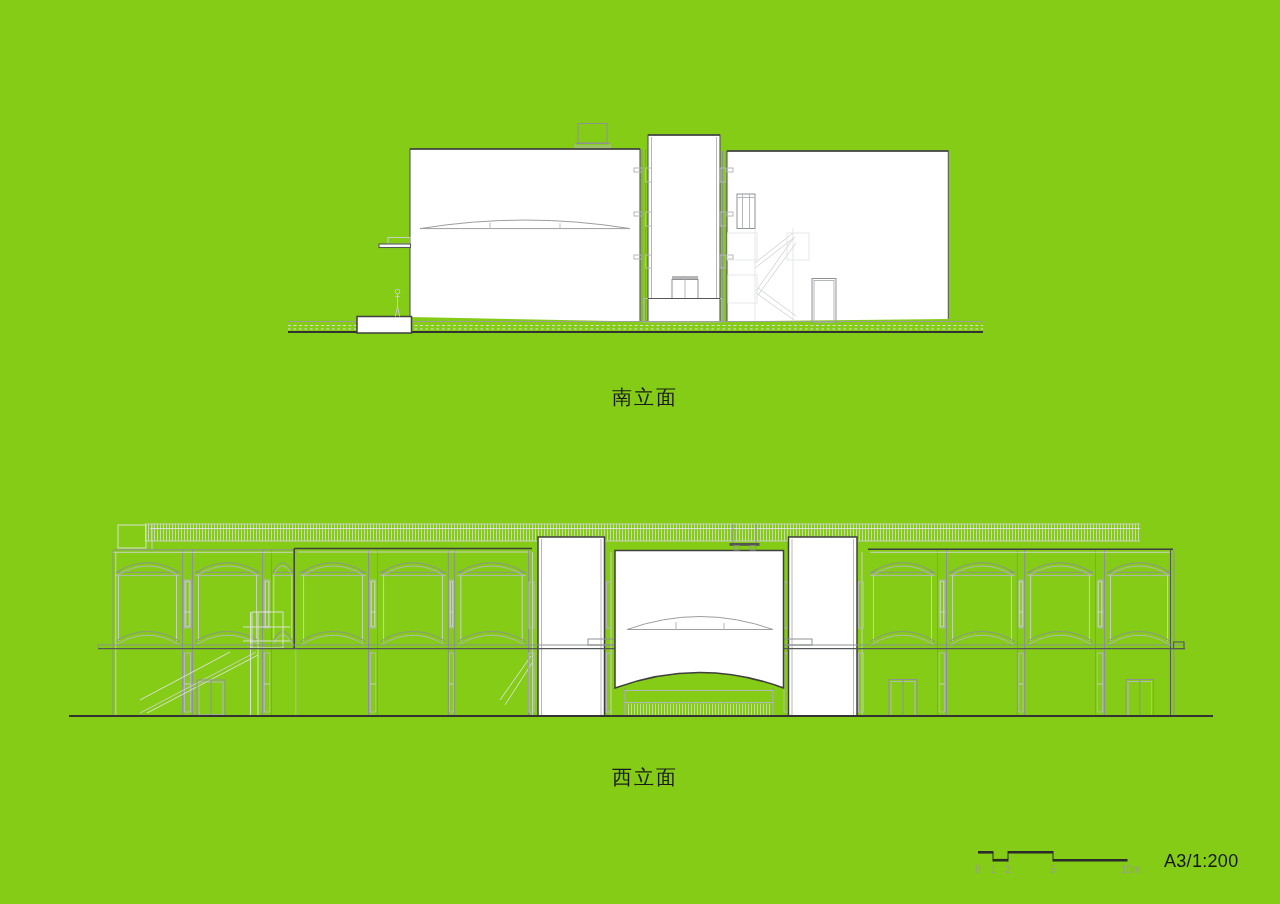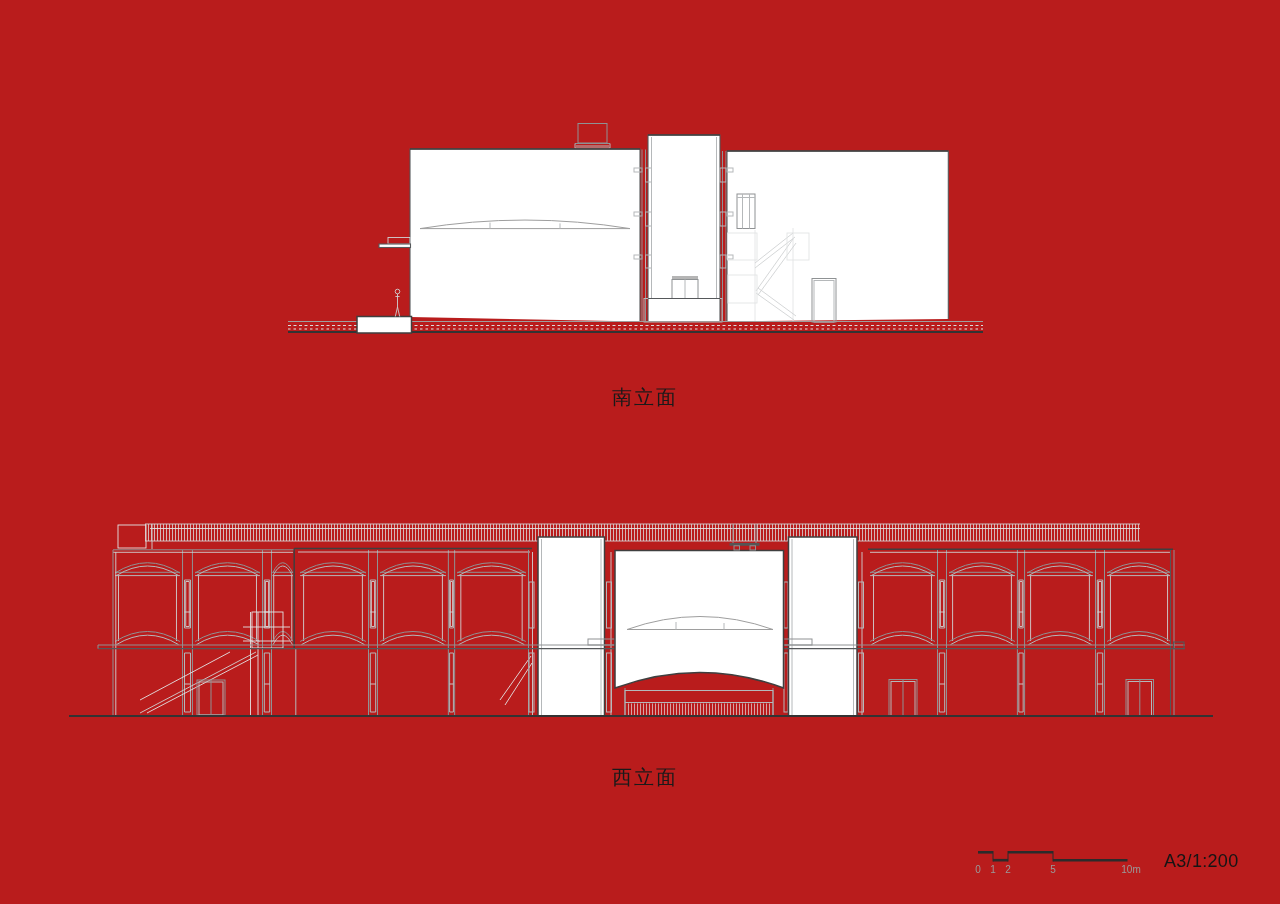--- a/index.html
+++ b/index.html
@@ -1,16 +1,16 @@
 <!DOCTYPE html>
 <html><head>
 <meta charset="utf-8">
 <style>
   html,body{margin:0;padding:0;background:#fff;}
-  .sheet{position:relative;width:1280px;height:904px;background:#b91c1c;overflow:hidden;
+  .sheet{position:relative;width:1280px;height:904px;background:#84cc16;overflow:hidden;
          font-family:"Liberation Sans","DejaVu Sans",sans-serif;}
   svg{position:absolute;left:0;top:0;}
   
   .xd{stroke:#3f3f3f;stroke-width:1.5;fill:none;}
   .d {stroke:#55585a;stroke-width:1.1;fill:none;}
   .m {stroke:#8f9294;stroke-width:1;fill:none;}
   .l {stroke:#b5b8ba;stroke-width:1;fill:none;}
   .xl{stroke:#d0d2d4;stroke-width:0.9;fill:none;}
   .f {stroke:#e3e4e5;stroke-width:0.9;fill:none;}
   .gd{stroke:#333;stroke-width:2;fill:none;}

